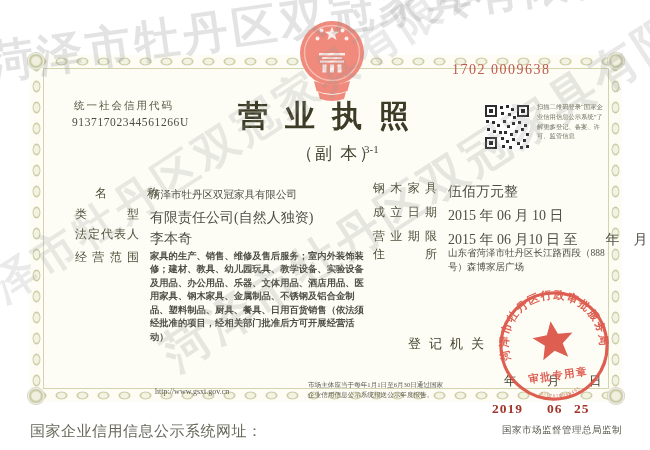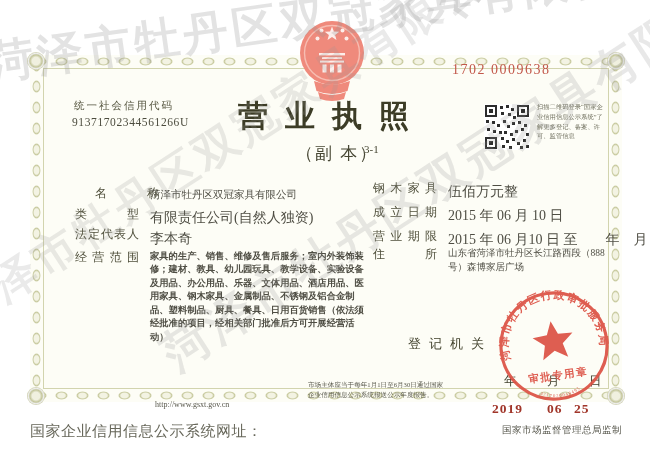--- a/index.html
+++ b/index.html
@@ -57,21 +57,21 @@
 
   
   .authority{position:absolute;left:408px;top:335px;font-size:13px;letter-spacing:8px;color:#44442f;z-index:6;}
   .seal{position:absolute;left:494px;top:286px;width:120px;height:120px;transform:rotate(-8deg);z-index:20;opacity:0.92;}
   .ymd{position:absolute;top:373px;font-size:12.5px;color:#3f3f2c;z-index:6;}
   .ymd-y{left:504px;} .ymd-m{left:547px;} .ymd-d{left:589px;}
   .stamp{position:absolute;top:401px;font-size:13.5px;font-weight:bold;color:#a1362a;z-index:25;letter-spacing:1px;text-align:center;}
   .st-y{left:492px;} .st-m{left:547px;} .st-d{left:574px;}
 
   
-  .gsxt-url{position:absolute;left:155px;top:400px;font-size:8px;color:#57574a;z-index:6;}
+  .gsxt-url{position:absolute;left:155px;top:387px;font-size:8px;color:#57574a;z-index:6;}
   .annual{position:absolute;left:308px;top:380px;width:140px;font-size:6.6px;line-height:1.45;color:#57574a;z-index:6;}
   .foot-left{position:absolute;left:30px;top:422px;font-size:15px;letter-spacing:0.5px;color:#67675a;}
   .foot-right{position:absolute;right:28px;top:424px;font-size:9.5px;letter-spacing:0.5px;color:#55554a;text-align:right;}
 </style>
 </head>
 <body>
 
 <div class="stage">
 
   <div class="band">

